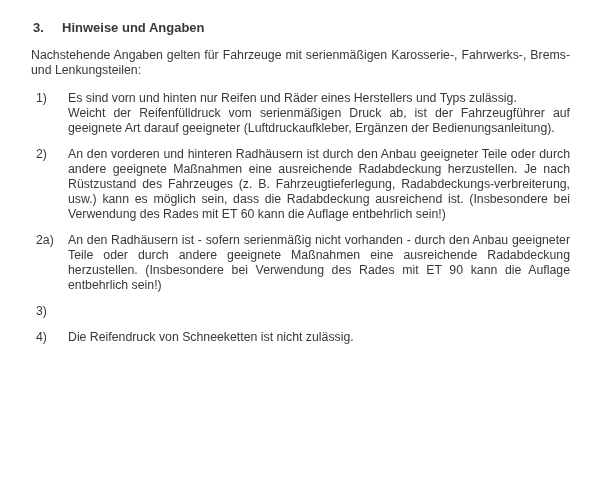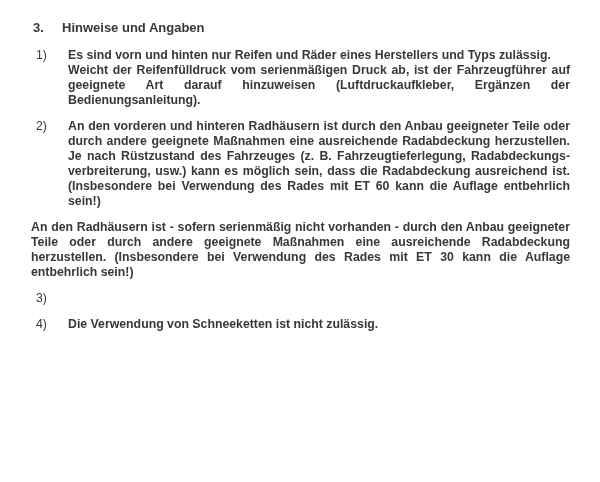--- a/index.html
+++ b/index.html
@@ -44,61 +44,62 @@
     width: 37px;
     flex-shrink: 0;
     padding-left: 5px;
   }
   .item-body {
     flex: 1;
     min-width: 0;
   }
   .item-body p {
     text-align: justify;
-    font-weight: bold;
   }
 </style>
 </head>
 <body>
 
 <div class="page">
 
   <div class="heading">
     <div class="heading-num">3.</div>
     <div>Hinweise und Angaben</div>
   </div>
 
+  <div class="intro">Nachstehende Angaben gelten für Fahrzeuge mit serienmäßigen Karosserie-, Fahrwerks-, Brems- und Lenkungsteilen:</div>
 
   <div class="item">
     <div class="item-num">1)</div>
     <div class="item-body">
       <p>Es sind vorn und hinten nur Reifen und Räder eines Herstellers und Typs zulässig.</p>
-      <p>Weicht der Reifenfülldruck vom serienmäßigen Druck ab, ist der Fahrzeugführer auf geeignete Art darauf hinzuweisen (Luftdruckaufkleber, Ergänzen der Bedienungsanleitung).</p>
+      <p>Weicht der Reifenfülldruck vom serienmäßigen Druck ab, ist der Fahrzeugführer auf geeignete Art darauf geeigneter (Luftdruckaufkleber, Ergänzen der Bedienungsanleitung).</p>
     </div>
   </div>
 
   <div class="item">
     <div class="item-num">2)</div>
     <div class="item-body">
       <p>An den vorderen und hinteren Radhäusern ist durch den Anbau geeigneter Teile oder durch andere geeignete Maßnahmen eine ausreichende Radabdeckung herzustellen. Je nach Rüstzustand des Fahrzeuges (z. B. Fahrzeugtieferlegung, Radabdeckungs-verbreiterung, usw.) kann es möglich sein, dass die Radabdeckung ausreichend ist. (Insbesondere bei Verwendung des Rades mit ET 60 kann die Auflage entbehrlich sein!)</p>
     </div>
   </div>
 
   <div class="item">
+    <div class="item-num">2a)</div>
     <div class="item-body">
-      <p>An den Radhäusern ist - sofern serienmäßig nicht vorhanden - durch den Anbau geeigneter Teile oder durch andere geeignete Maßnahmen eine ausreichende Radabdeckung herzustellen. (Insbesondere bei Verwendung des Rades mit ET 30 kann die Auflage entbehrlich sein!)</p>
+      <p>An den Radhäusern ist - sofern serienmäßig nicht vorhanden - durch den Anbau geeigneter Teile oder durch andere geeignete Maßnahmen eine ausreichende Radabdeckung herzustellen. (Insbesondere bei Verwendung des Rades mit ET 90 kann die Auflage entbehrlich sein!)</p>
     </div>
   </div>
 
   <div class="item">
     <div class="item-num">3)</div>
     <div class="item-body">
     </div>
   </div>
 
   <div class="item">
     <div class="item-num">4)</div>
     <div class="item-body">
-      <p>Die Verwendung von Schneeketten ist nicht zulässig.</p>
+      <p>Die Reifendruck von Schneeketten ist nicht zulässig.</p>
     </div>
   </div>
 
 </div>
 
 </body></html>

